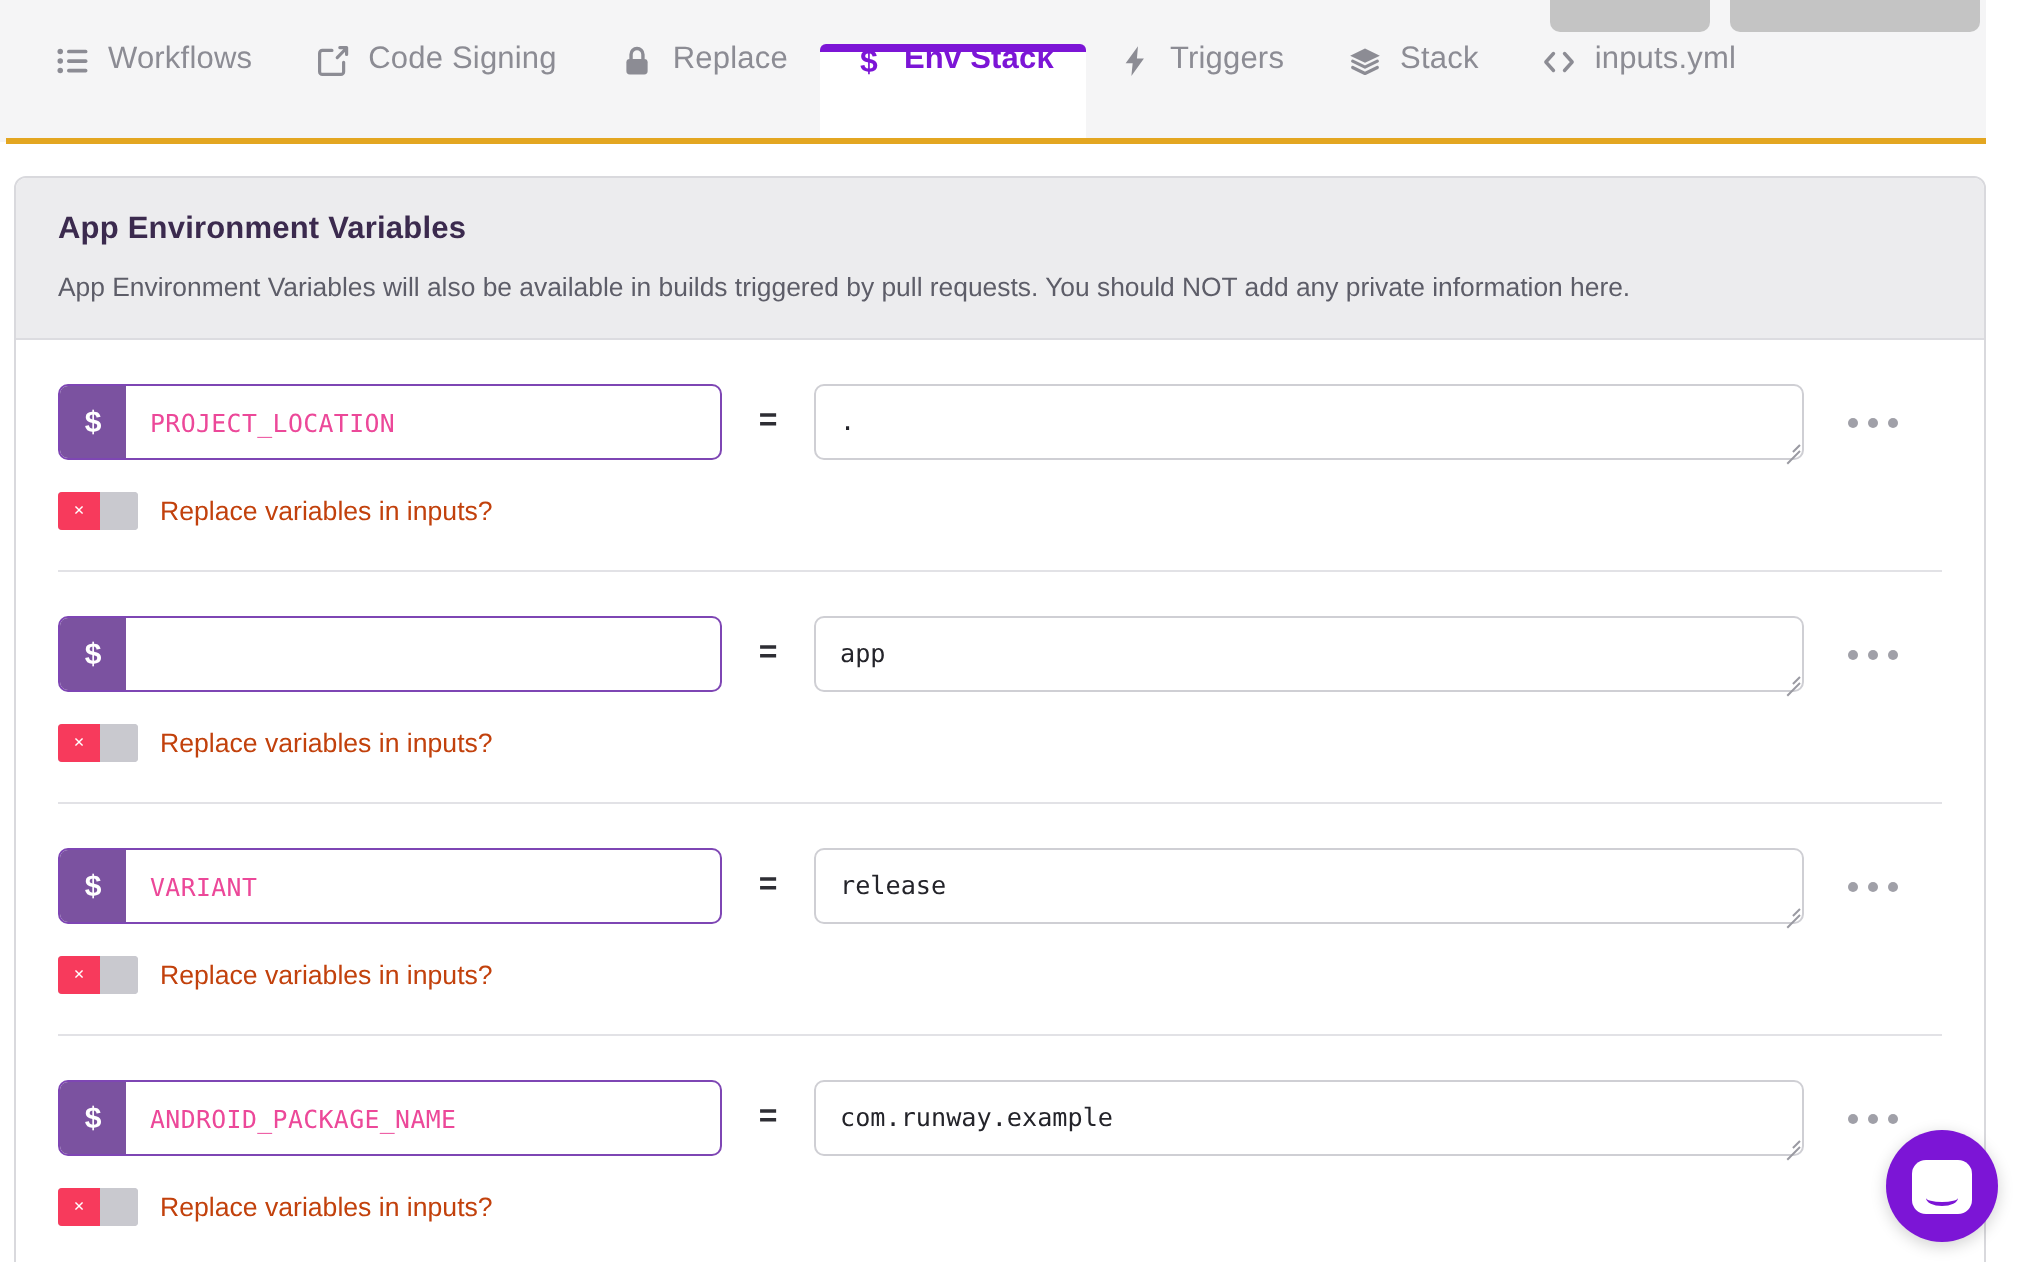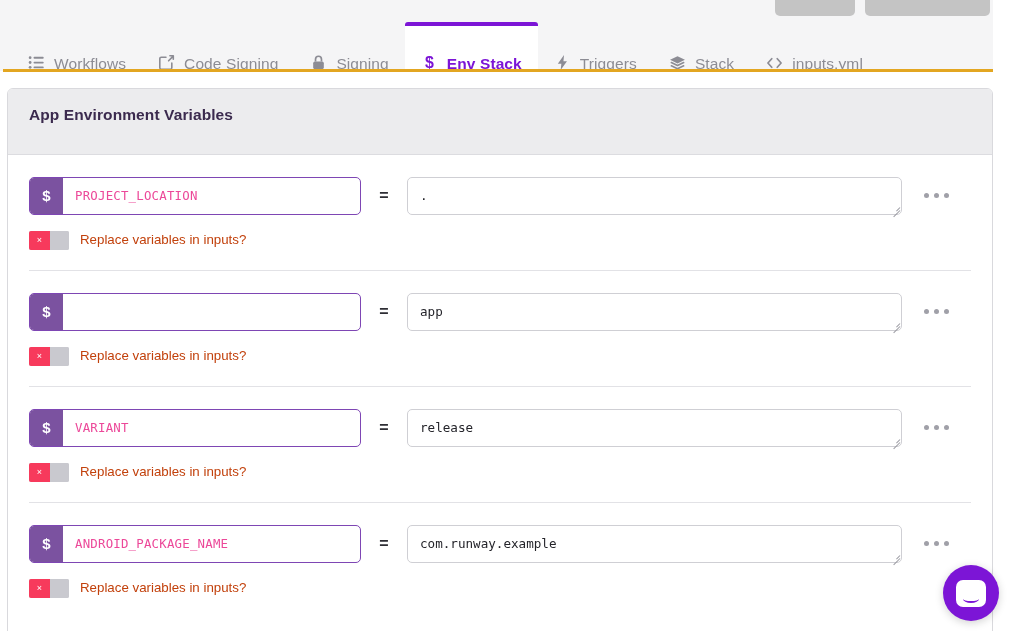--- a/index.html
+++ b/index.html
@@ -42,21 +42,21 @@
     left: 0; top: 22px;
     width: 993px; height: 49px;
     background: #f5f5f6;
     display: flex;
     align-items: stretch;
     padding-left: 12px;
   }
   .tab {
     position: relative;
     display: flex;
-    align-items: flex-end;
+    align-items: flex-start;
     gap: 9px;
     padding: 0 16px;
     color: #8c8c94;
     font-size: 15.5px;
     letter-spacing: .1px;
     white-space: nowrap;
     cursor: pointer;
     background: transparent;
   }
   .tab .tlabel { line-height: 1; }
@@ -341,21 +341,21 @@
         </span>
         <span class="tlabel">Code Signing</span>
       </div>
       <div class="tab">
         <span class="ticon">
           <svg width="17" height="17" viewBox="0 0 16 16" fill="none">
             <rect x="3" y="7" width="10" height="7.3" rx="1.6" fill="currentColor"></rect>
             <path d="M5.2 7V4.9a2.8 2.8 0 0 1 5.6 0V7" stroke="currentColor" stroke-width="1.6" fill="none"></path>
           </svg>
         </span>
-        <span class="tlabel">Signing</span>
+        <span class="tlabel">Replace</span>
       </div>
       <div class="tab active">
         <span class="ticon">
           <svg width="17" height="17" viewBox="0 0 16 16" fill="none">
             <text x="8" y="13.4" text-anchor="middle" font-family="Liberation Sans, sans-serif" font-size="15" font-weight="bold" fill="currentColor">$</text>
           </svg>
         </span>
         <span class="tlabel">Env Stack</span>
       </div>
       <div class="tab">
@@ -384,20 +384,21 @@
         </span>
         <span class="tlabel">inputs.yml</span>
       </div>
     </div>
   <div class="gold-rule"></div>
 
   <div class="card">
 
     <div class="card-header">
       <div class="card-title">App Environment Variables</div>
+      <div class="card-sub">App Environment Variables will also be available in builds triggered by pull requests. You should NOT add any private information here.</div>
     </div>
 
     <div class="card-body" id="rows">
         <div class="row">
           <div class="row-main">
             <div class="key-wrap">
               <div class="key-badge">$</div>
               <input class="key-input" type="text" value="PROJECT_LOCATION" placeholder="Key" style="">
             </div>
             <div class="eq">=</div>

